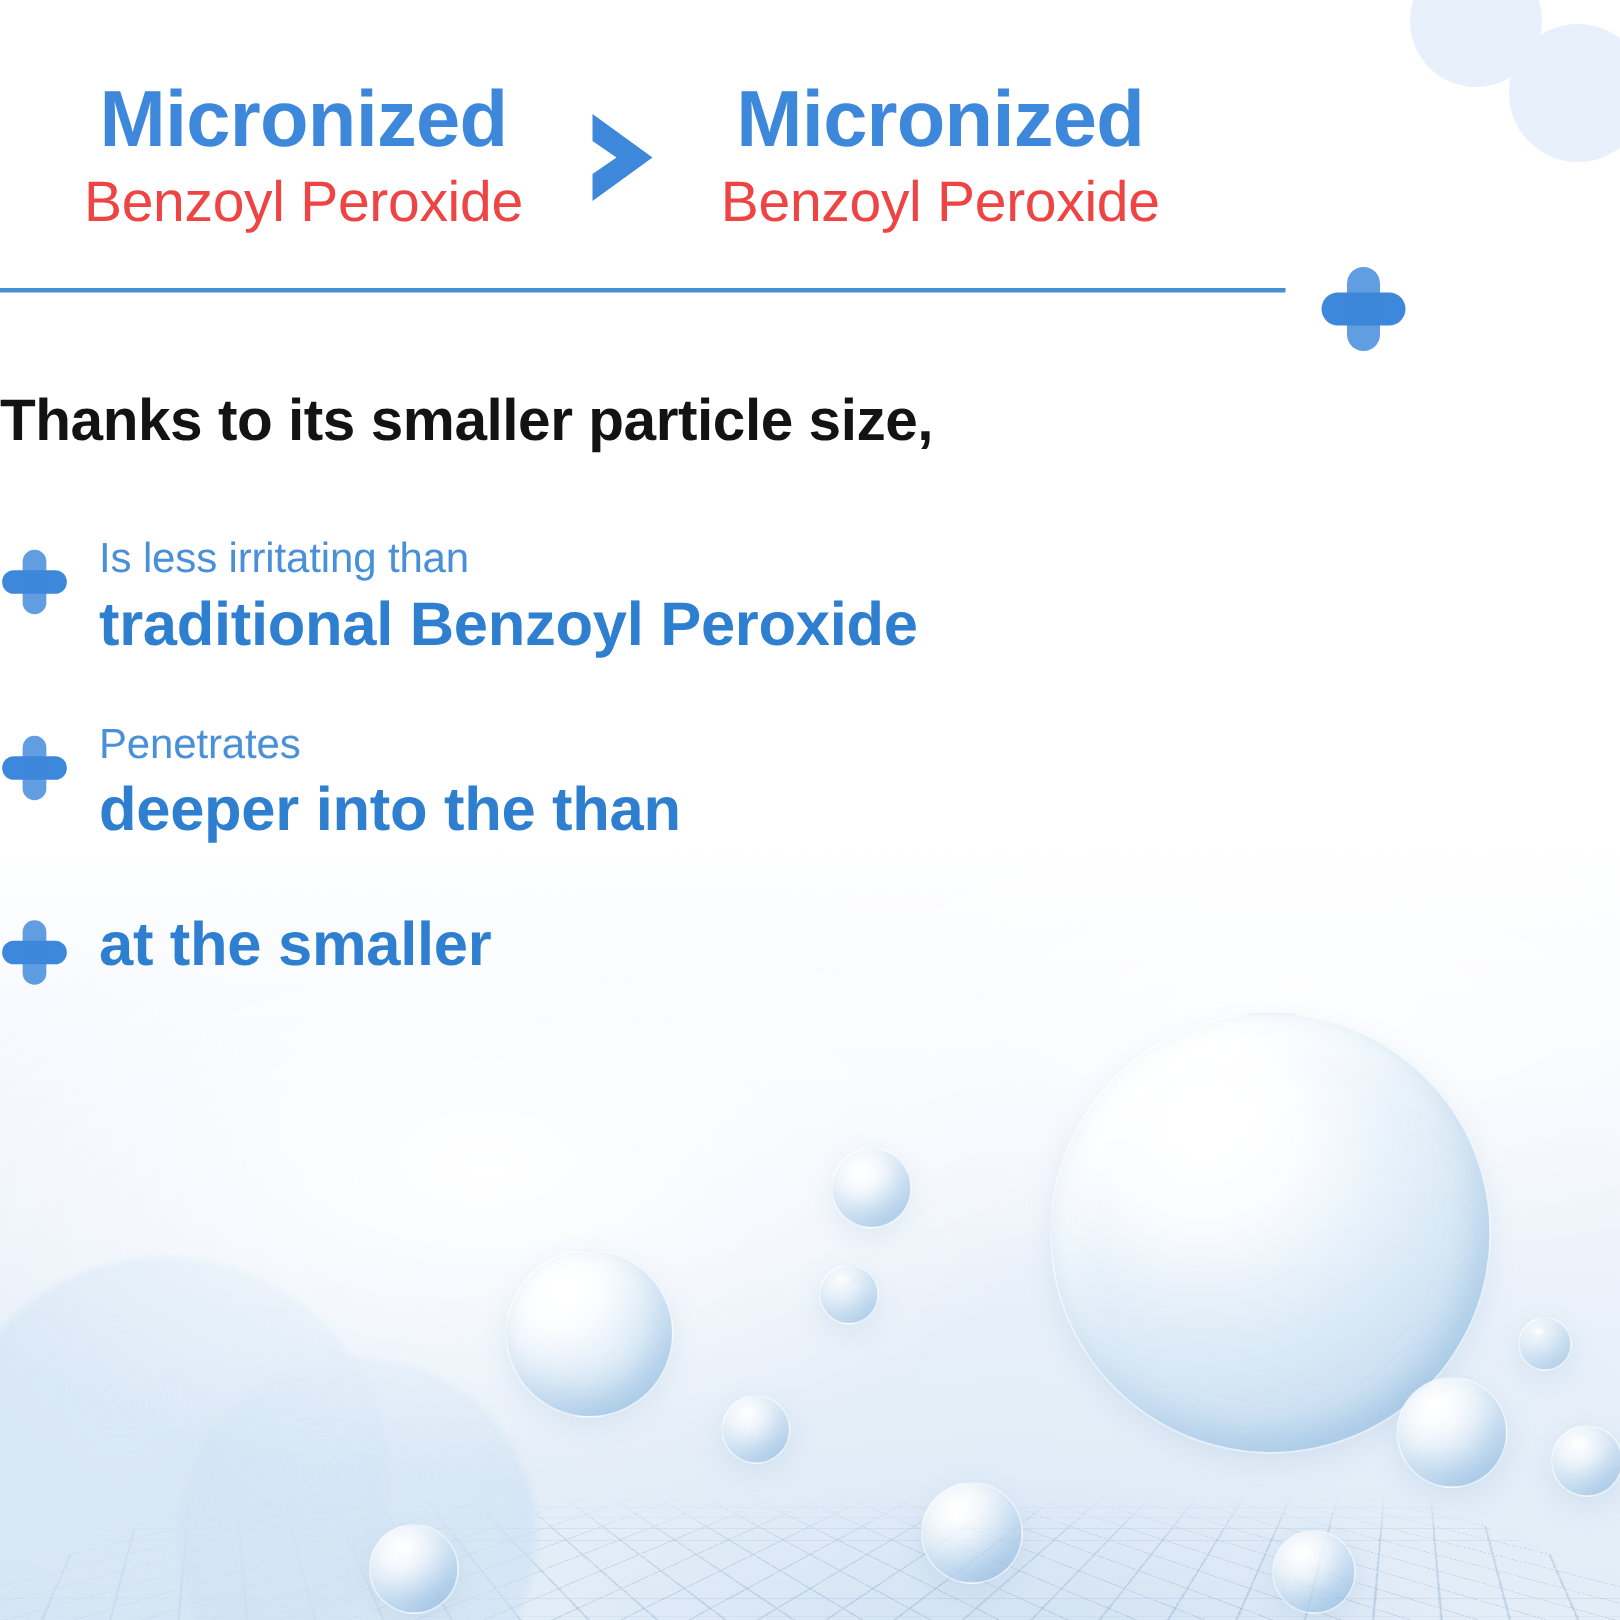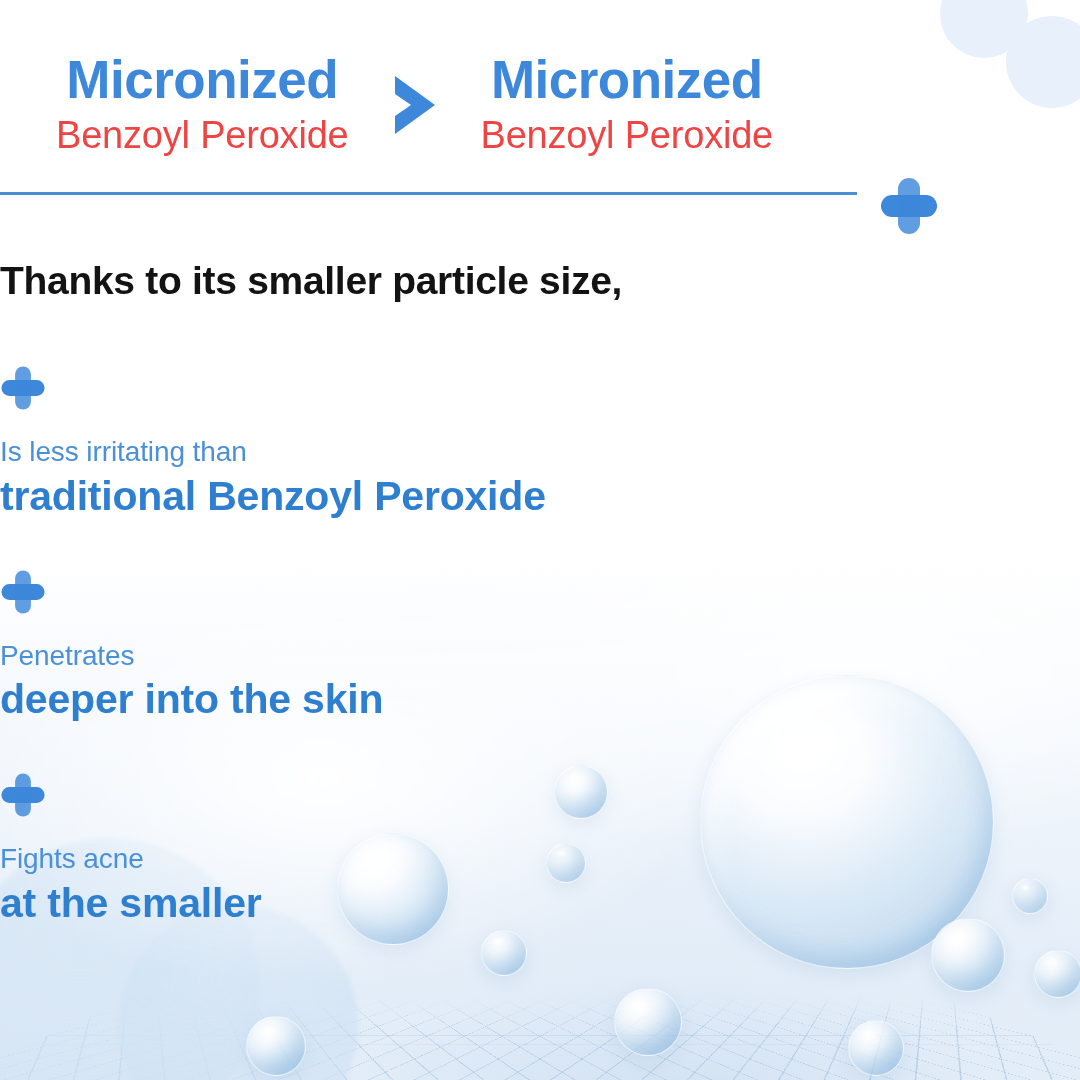--- a/index.html
+++ b/index.html
@@ -175,21 +175,20 @@
   .bullets {
     margin-top: 48px;
     display: flex;
     flex-direction: column;
     gap: 38px;
   }
   .bullet {
     display: flex;
     align-items: flex-start;
     gap: 20px;
-    flex-direction: column;
   }
   .bullet-icon {
     flex: 0 0 auto;
     margin-top: 10px;
   }
   .bullet-text { display: flex; flex-direction: column; }
   .bullet-top {
     font-size: 28px;
     font-weight: 400;
     color: #4a90d9;
@@ -294,33 +293,32 @@
 
       <div class="bullet">
         <span class="bullet-icon">
           <svg width="46" height="46" viewBox="0 0 64 64">
             <rect x="2" y="21" width="60" height="22" rx="11" fill="#3d88db"></rect>
             <rect x="21" y="2" width="22" height="60" rx="11" fill="#3d88db" opacity="0.82"></rect>
           </svg>
         </span>
         <span class="bullet-text">
           <span class="bullet-top">Penetrates</span>
-          <span class="bullet-bottom">deeper into the skin</span>
+          <span class="bullet-bottom">deeper into the than</span>
         </span>
       </div>
 
       <div class="bullet">
         <span class="bullet-icon">
           <svg width="46" height="46" viewBox="0 0 64 64">
             <rect x="2" y="21" width="60" height="22" rx="11" fill="#3d88db"></rect>
             <rect x="21" y="2" width="22" height="60" rx="11" fill="#3d88db" opacity="0.82"></rect>
           </svg>
         </span>
         <span class="bullet-text">
-          <span class="bullet-top">Fights acne</span>
           <span class="bullet-bottom">at the smaller</span>
         </span>
       </div>
 
     </div>
   </div>
 
 </div>
 
 </body></html>

